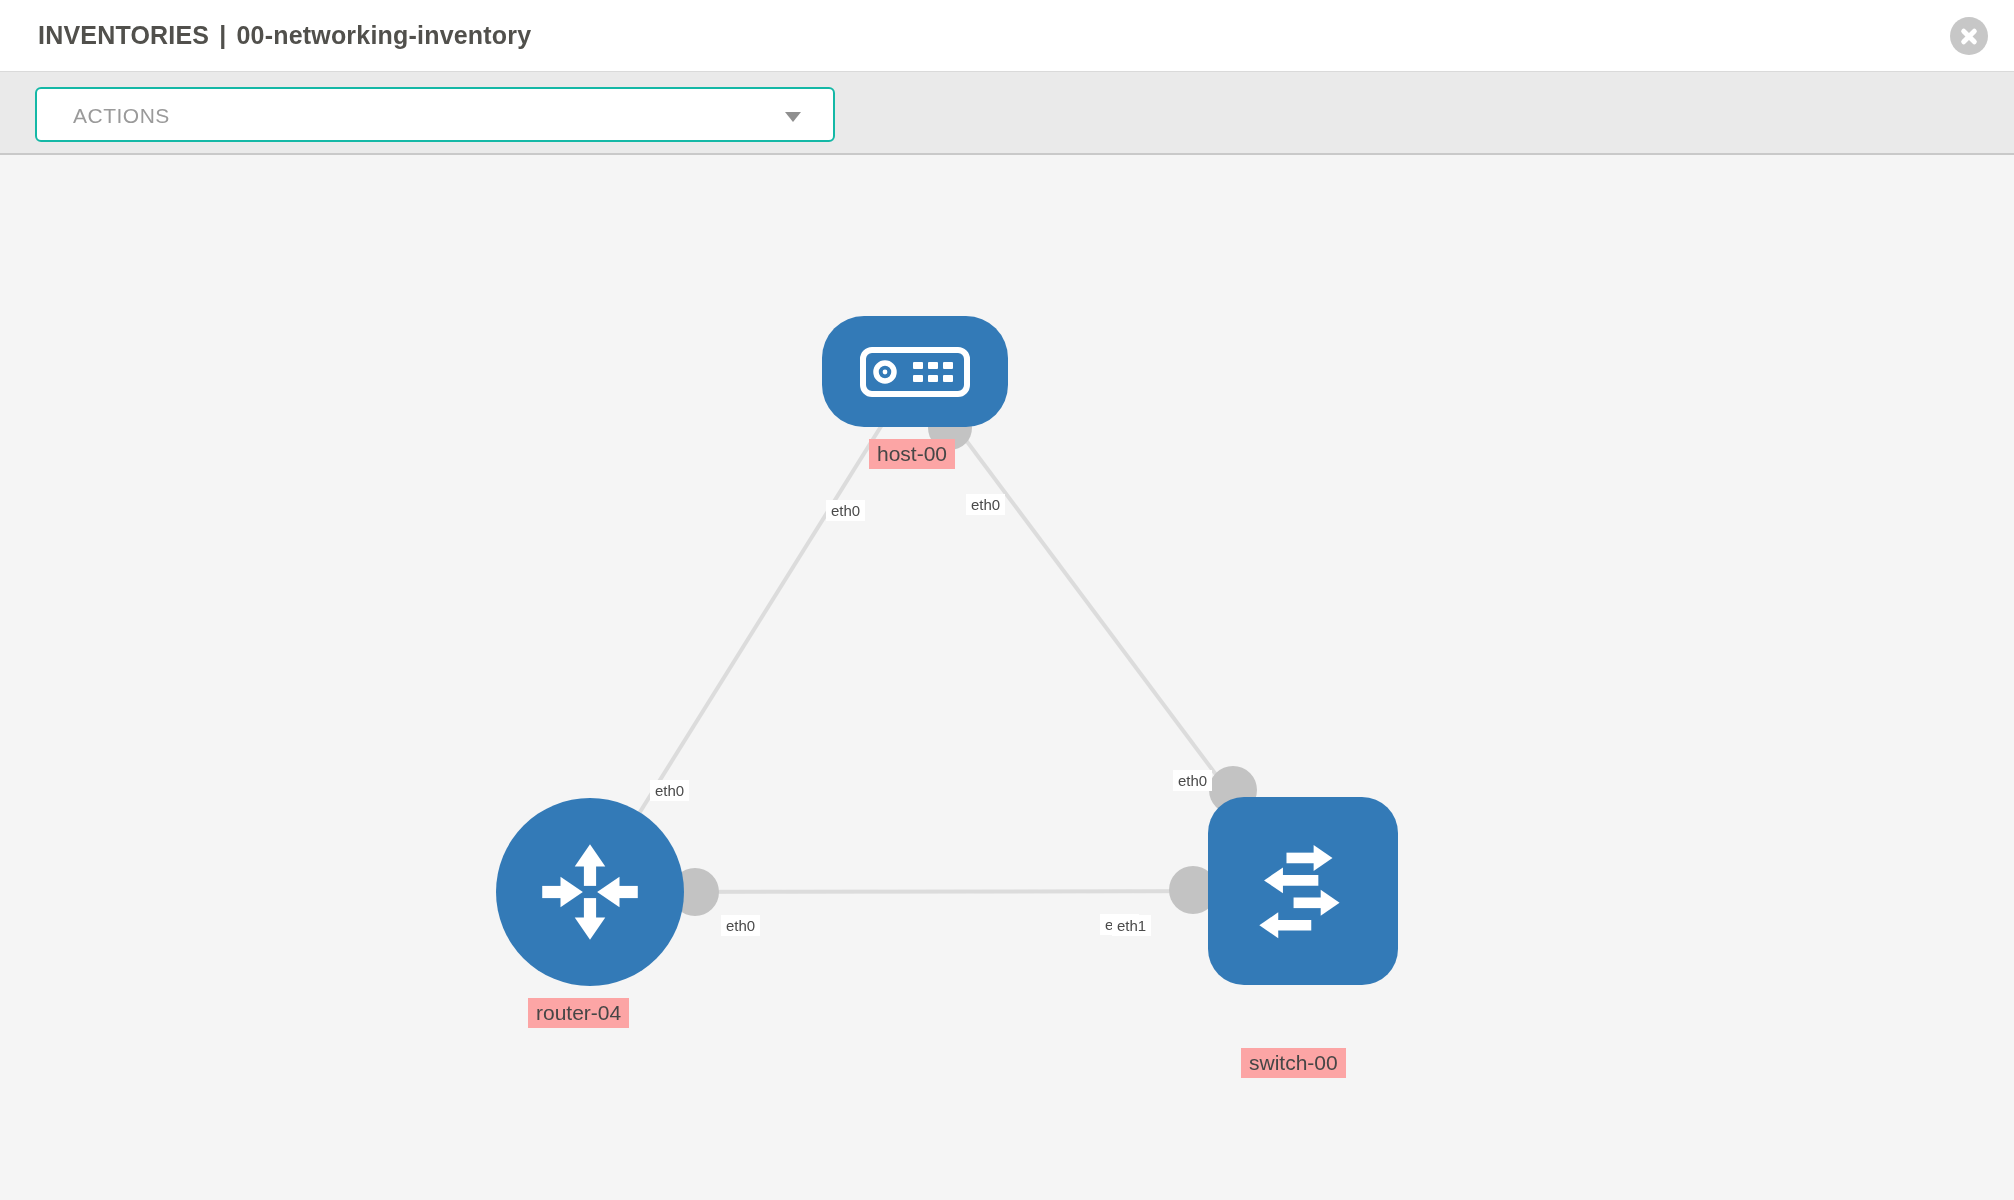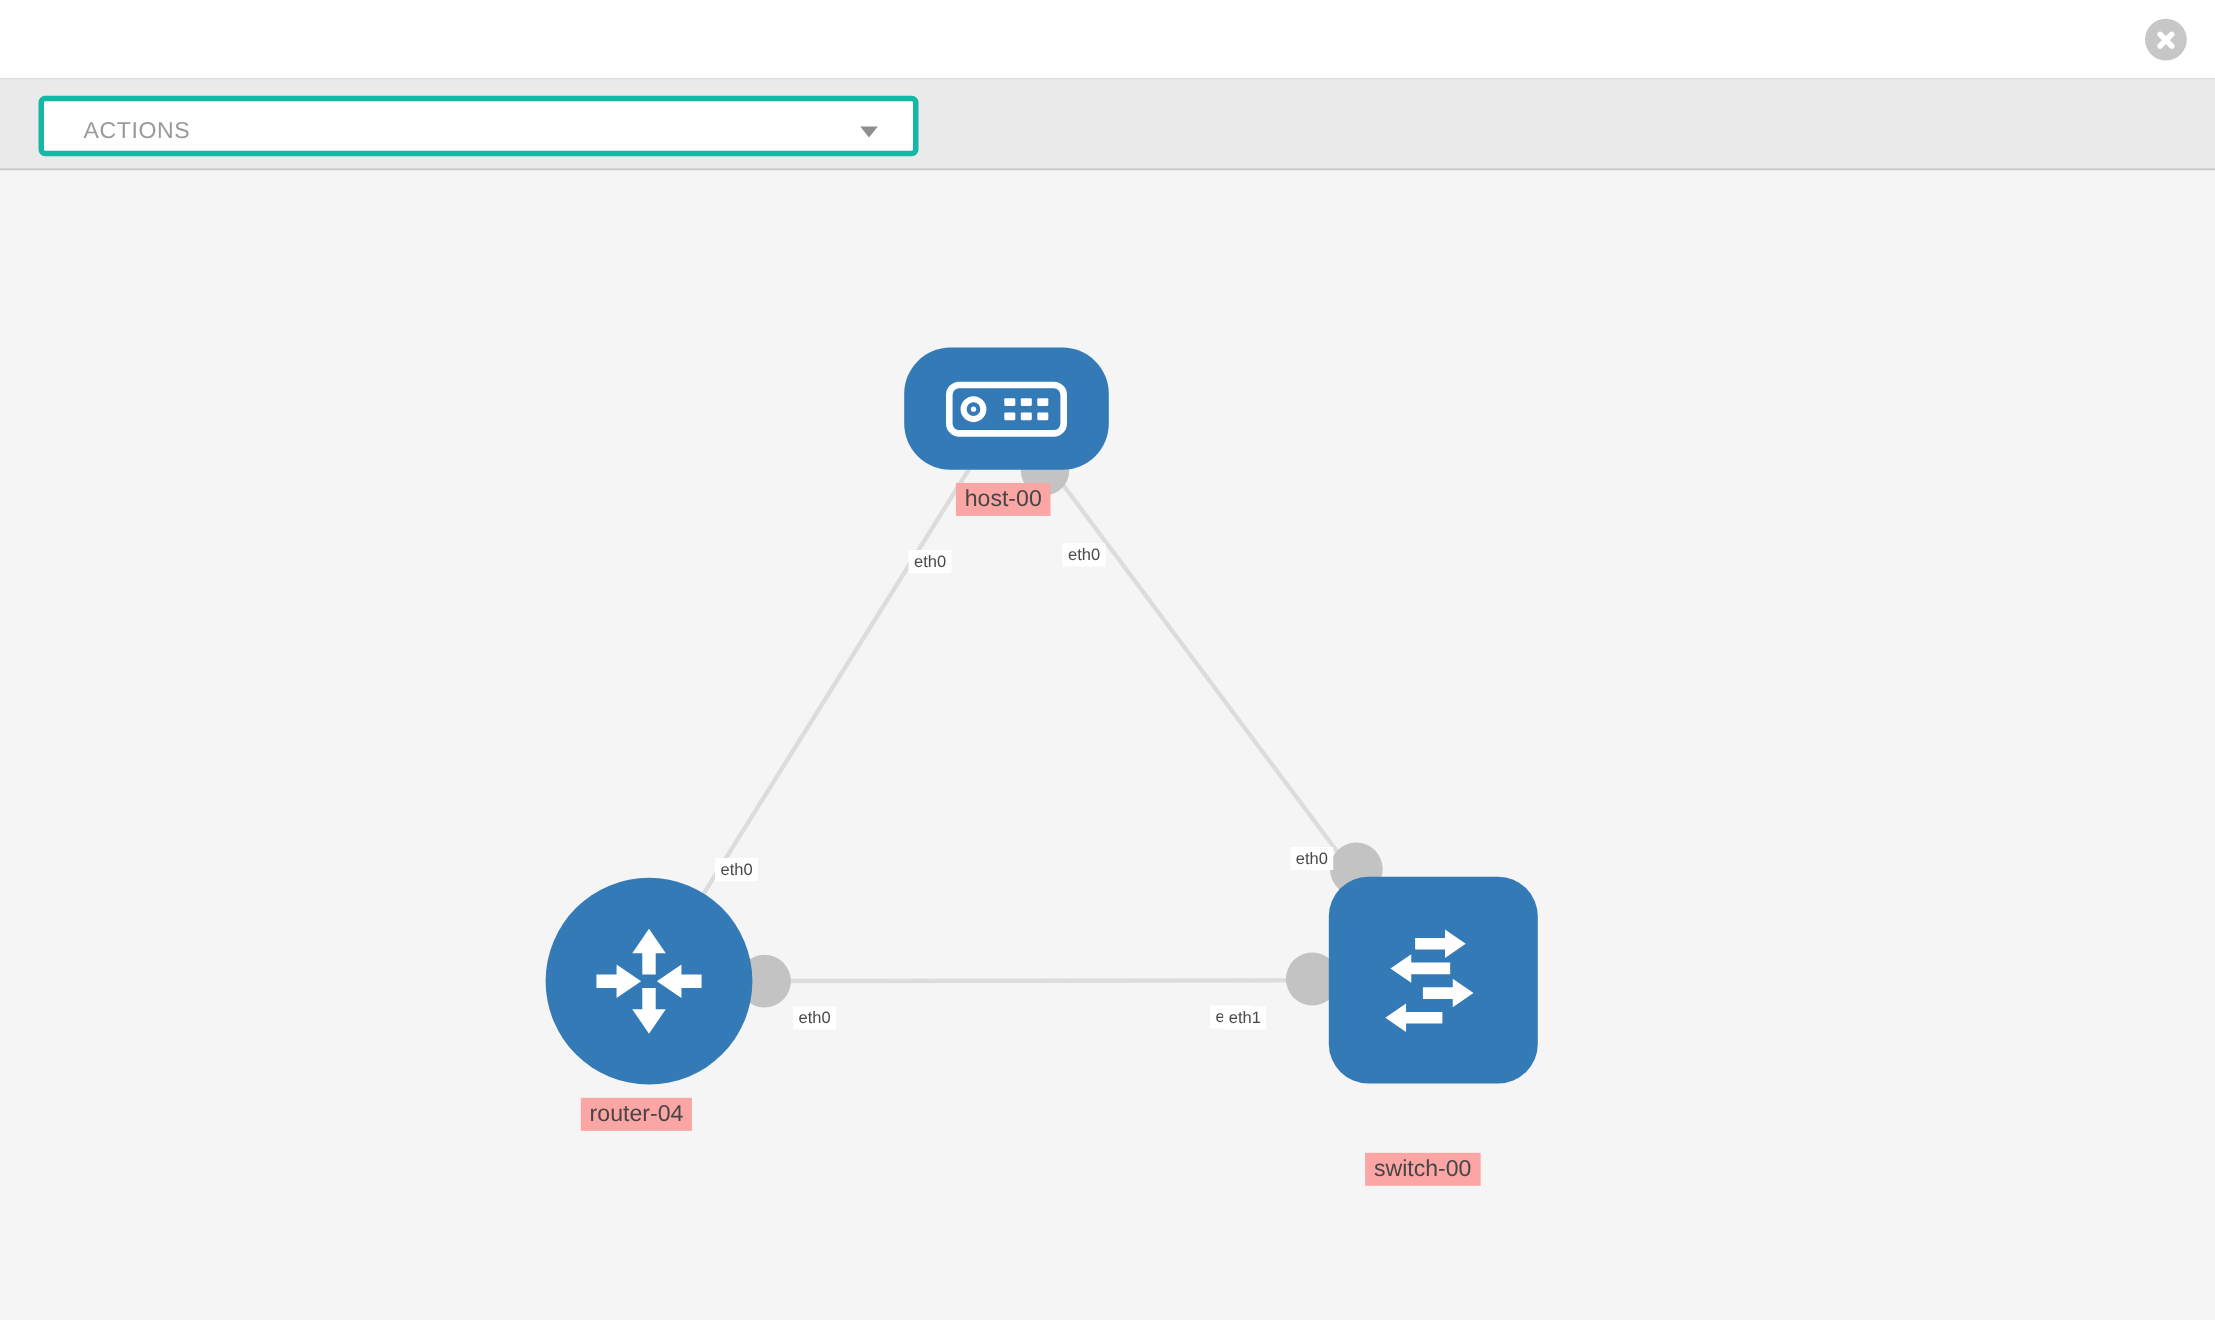--- a/index.html
+++ b/index.html
@@ -25,21 +25,21 @@
   #close-btn .xbar.a { transform:rotate(45deg); }
   #close-btn .xbar.b { transform:rotate(-45deg); }
 
   
   #toolbar {
     position:absolute; left:0; top:71px; width:100%; height:84px;
     background:#eaeaea; border-top:1px solid #dadada; border-bottom:2px solid #c9c9c9;
   }
   .combo {
     position:absolute; top:15px; height:55px; background:#ffffff;
-    border:5px solid #14b8a6; border-radius:6px; cursor:pointer;
+    border:2px solid #14b8a6; border-radius:6px; cursor:pointer;
   }
   .combo .combo-text {
     position:absolute; left:36px; top:0; line-height:53px;
     font-size:21px; color:#9a9a9a; letter-spacing:.5px;
   }
   .caret {
     position:absolute; right:32px; top:23px; width:0; height:0;
     border-left:8px solid transparent; border-right:8px solid transparent;
     border-top:10px solid #8f8f8f;
   }
@@ -82,20 +82,23 @@
   #if-router-right { left:721px;  top:717px; }
   #if-switch-back  { left:1100px; top:716px; }
   #if-switch-front { left:1112px; top:717px; }
 </style>
 </head>
 <body>
 
 <div id="app">
 
   <div id="header">
+    <div id="page-title">
+      <span>INVENTORIES</span><span class="sep">|</span><span>00-networking-inventory</span>
+    </div>
     <div id="close-btn">
       <div class="xbar a"></div>
       <div class="xbar b"></div>
     </div>
   </div>
 
   <div id="toolbar">
     <div id="actions-combo" class="combo">
       <span class="combo-text">ACTIONS</span>
       <span class="caret"></span>

